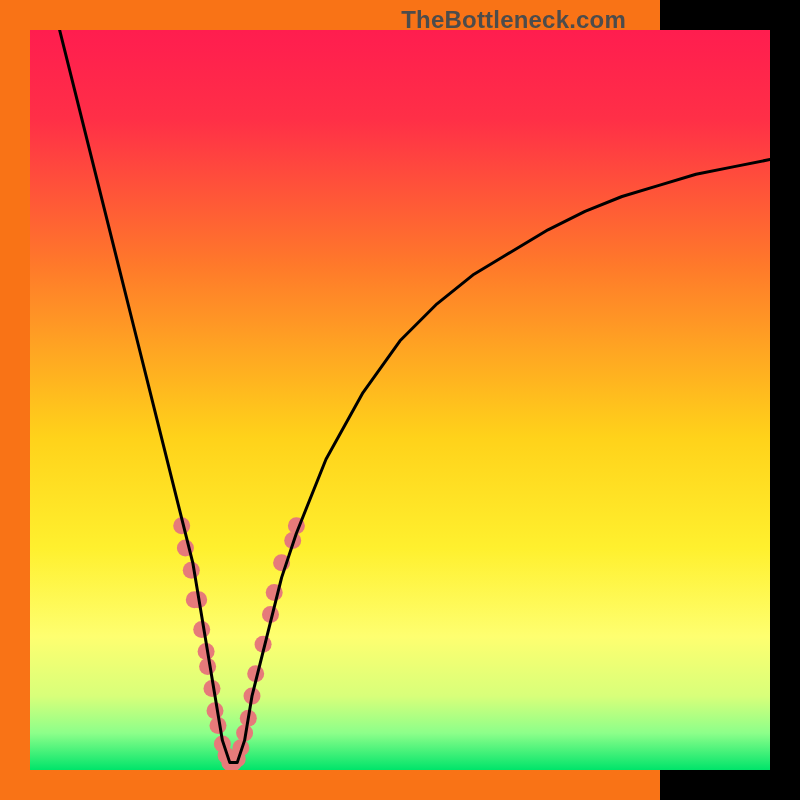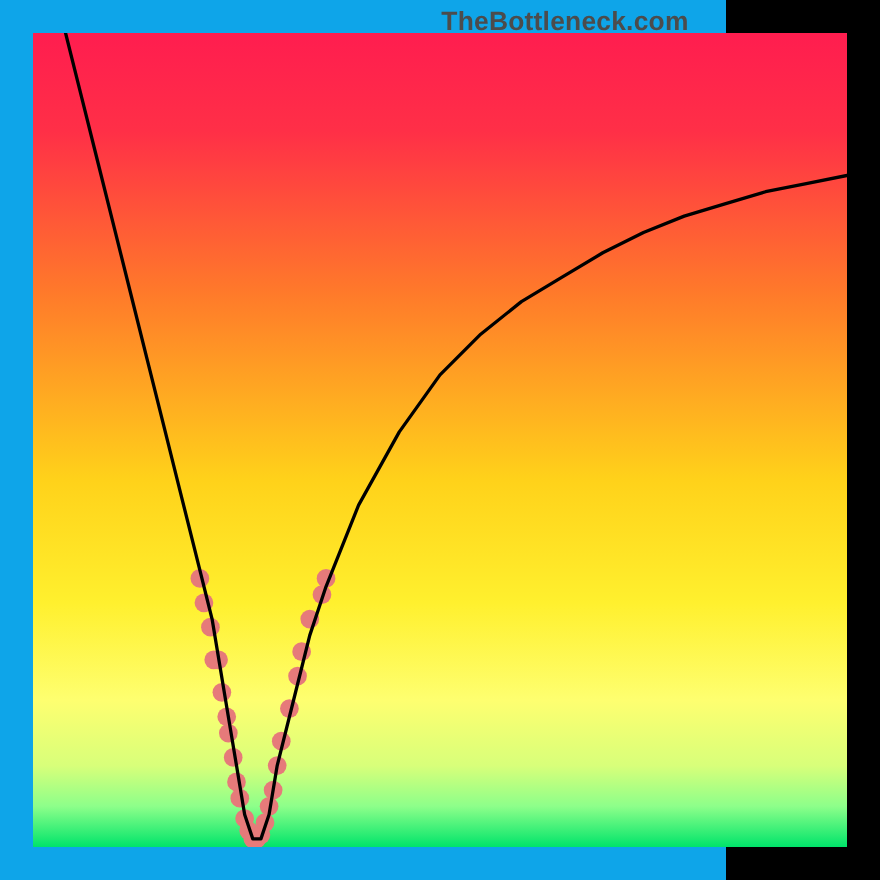--- a/index.html
+++ b/index.html
@@ -10,21 +10,21 @@
     overflow: hidden;
     background: #000;
     font-family: Arial, Helvetica, sans-serif;
   }
   .frame {
     position: absolute;
     left: 0;
     top: 0;
     width: 660px;
     height: 800px;
-    background: #0ea5e9;
+    background: #f97316;
   }
   .plot-area {
     position: absolute;
     left: 30px;
     top: 30px;
     width: 740px;
     height: 740px;
     overflow: hidden;
   }
   .gradient {

